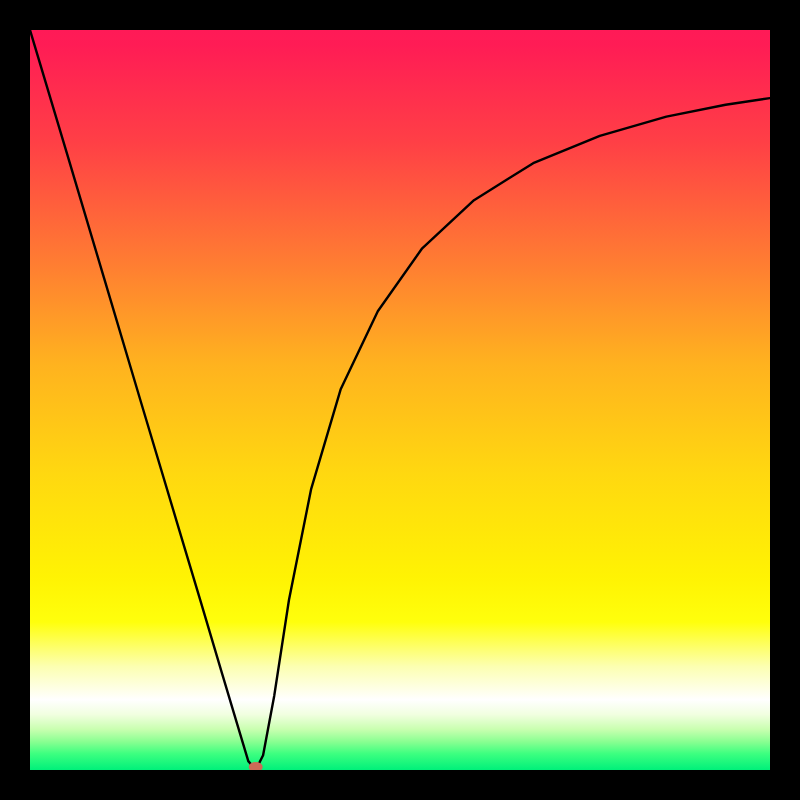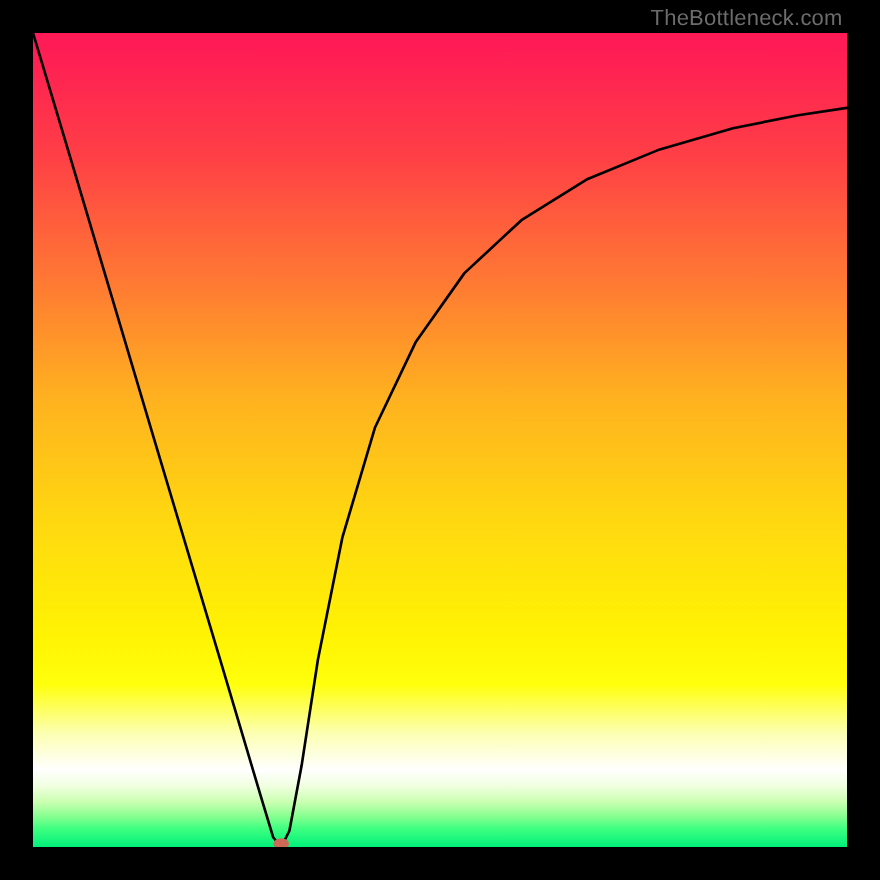--- a/index.html
+++ b/index.html
@@ -82,15 +82,14 @@
       <rect x="0" y="0" width="740" height="740" fill="url(#bgGrad)"></rect>
     </svg>
 
     <svg class="curve-svg" viewBox="0 0 740 740" preserveAspectRatio="none">
       <path id="curvePath" fill="none" stroke="#000000" stroke-width="2.4" stroke-linejoin="round" stroke-linecap="round" d="M0.00 0.00 L37.00 123.58 L74.00 247.90 L111.00 372.22 L148.00 495.80 L170.20 569.80 L192.40 644.54 L207.20 694.12 L218.30 731.12 L225.70 740.00 L233.10 725.20 L244.20 666.00 L259.00 569.80 L281.20 458.80 L310.80 358.90 L347.80 281.20 L392.20 218.30 L444.00 170.20 L503.20 133.20 L569.80 105.82 L636.40 86.58 L695.60 74.74 L740.00 68.08"></path>
       <ellipse id="markerDot" class="marker" rx="7" ry="5" cx="225.70" cy="737.00" fill="#cc6a57"></ellipse>
     </svg>
 
   </div>
 
-  <div class="watermark">TheBottleneck.com</div>
 
 </div>
 
 </body></html>

